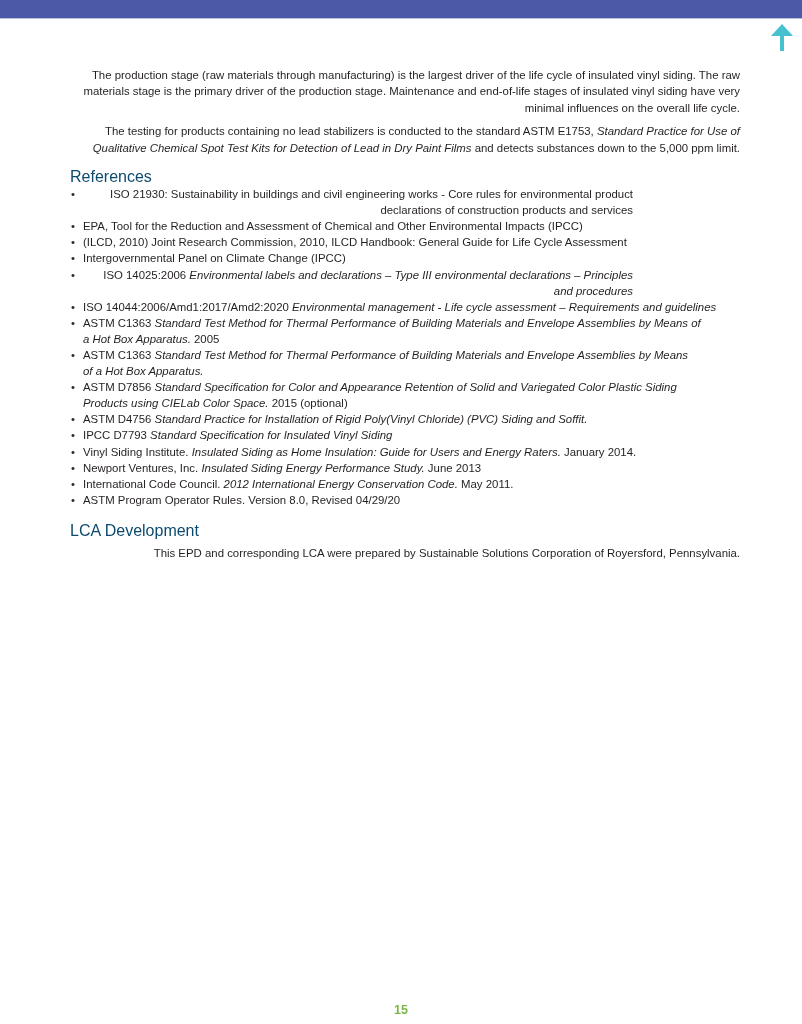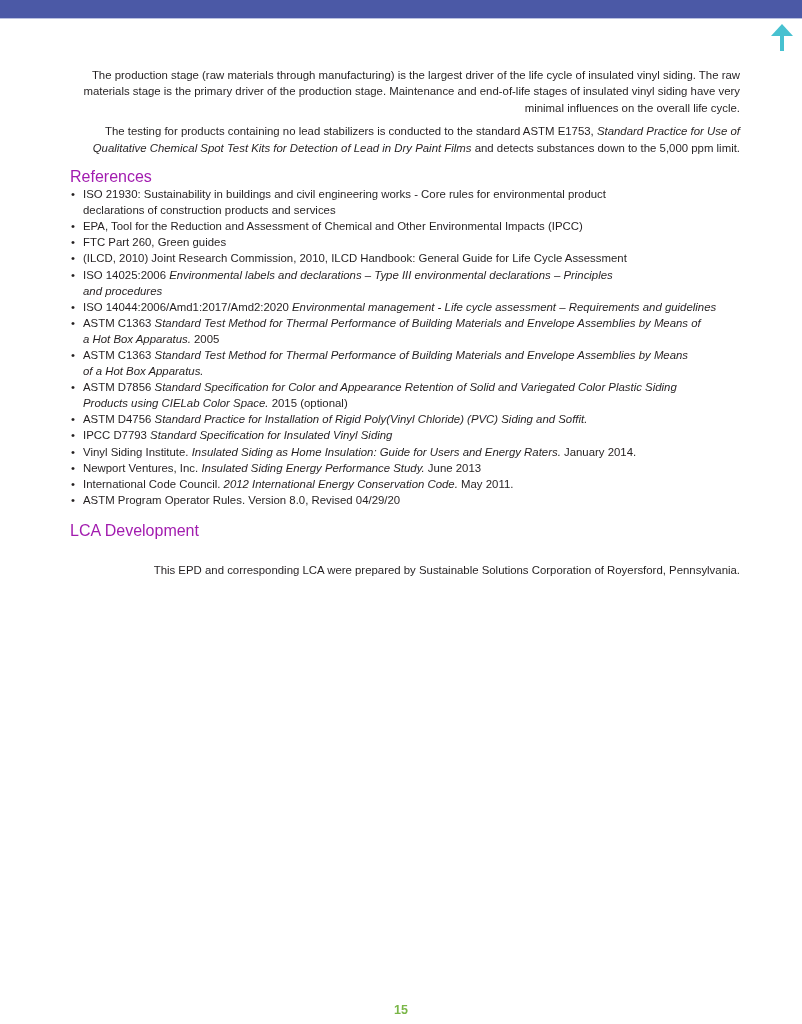--- a/index.html
+++ b/index.html
@@ -18,33 +18,33 @@
     position: absolute; left: 771px; top: 24px; width: 22px; height: 28px;
     cursor: pointer;
   }
   .content {
     position: absolute; left: 70px; top: 67px; width: 670px;
     font-size: 11.4px; line-height: 16.4px;
   }
   p { margin: 0 0 7px 0; text-align: right; }
   h2 {
     margin: 11px 0 0 0; font-weight: normal; font-size: 16px; line-height: 19px;
-    color: #a21caf;
+    color: #0c4a6e;
   }
   ul { list-style: none; margin: 0; padding: 0; }
   ul li {
     position: relative; padding-left: 13px; font-size: 11.4px; line-height: 16.1px;
   }
   ul li::before {
     content: "\2022"; position: absolute; left: 1px; top: 0;
   }
   em { font-style: italic; }
-  .wrap-560 { max-width: 550px; }
+  .wrap-560 { max-width: 550px; text-align: right; }
   .wrap-620 { max-width: 625px; }
-  .lca-text { margin-top: 22px; }
+  .lca-text { margin-top: 5px; }
   .page-number {
     position: absolute; left: 0; width: 802px; top: 1003px;
     text-align: center; font-weight: bold; font-size: 12.5px;
     color: #7ab648;
   }
 </style>
 </head>
 <body>
 
 <div class="topbar"></div>
@@ -57,22 +57,22 @@
 </div>
 
 <div class="content">
   <p>The production stage (raw materials through manufacturing) is the largest driver of the life cycle of insulated vinyl siding. The raw materials stage is the primary driver of the production stage. Maintenance and end-of-life stages of insulated vinyl siding have very minimal influences on the overall life cycle.</p>
   <p><span>The testing for products containing no lead stabilizers is conducted to the standard ASTM E1753, </span><em>Standard Practice for Use of Qualitative Chemical Spot Test Kits for Detection of Lead in Dry Paint Films</em><span> and detects substances down to the 5,000 ppm limit.</span></p>
 
   <h2>References</h2>
   <ul>
     <li class="wrap-560"><span>ISO 21930: Sustainability in buildings and civil engineering works - Core rules for environmental product declarations of construction products and services</span></li>
     <li><span>EPA, Tool for the Reduction and Assessment of Chemical and Other Environmental Impacts (IPCC)</span></li>
-    <li><span>FTC Part 260, Green guides</span></li>
     <li><span>(ILCD, 2010) Joint Research Commission, 2010, ILCD Handbook: General Guide for Life Cycle Assessment</span></li>
+    <li><span>Intergovernmental Panel on Climate Change (IPCC)</span></li>
     <li class="wrap-560"><span>ISO 14025:2006 </span><em>Environmental labels and declarations – Type III environmental declarations – Principles and procedures</em></li>
     <li><span>ISO 14044:2006/Amd1:2017/Amd2:2020 </span><em>Environmental management - Life cycle assessment – Requirements and guidelines</em></li>
     <li class="wrap-620"><span>ASTM C1363 </span><em>Standard Test Method for Thermal Performance of Building Materials and Envelope Assemblies by Means of a Hot Box Apparatus.</em><span> 2005</span></li>
     <li class="wrap-620" style="max-width:612px"><span>ASTM C1363 </span><em>Standard Test Method for Thermal Performance of Building Materials and Envelope Assemblies by Means of a Hot Box Apparatus.</em></li>
     <li class="wrap-620"><span>ASTM D7856 </span><em>Standard Specification for Color and Appearance Retention of Solid and Variegated Color Plastic Siding Products using CIELab Color Space.</em><span> 2015 (optional)</span></li>
     <li><span>ASTM D4756 </span><em>Standard Practice for Installation of Rigid Poly(Vinyl Chloride) (PVC) Siding and Soffit.</em></li>
     <li><span>IPCC D7793 </span><em>Standard Specification for Insulated Vinyl Siding</em></li>
     <li><span>Vinyl Siding Institute. </span><em>Insulated Siding as Home Insulation: Guide for Users and Energy Raters.</em><span> January 2014.</span></li>
     <li><span>Newport Ventures, Inc. </span><em>Insulated Siding Energy Performance Study.</em><span> June 2013</span></li>
     <li><span>International Code Council. </span><em>2012 International Energy Conservation Code.</em><span> May 2011.</span></li>

